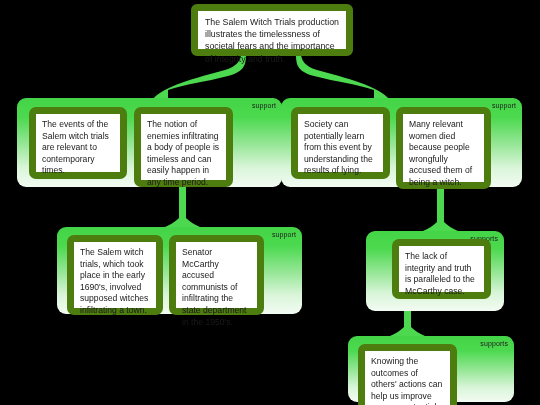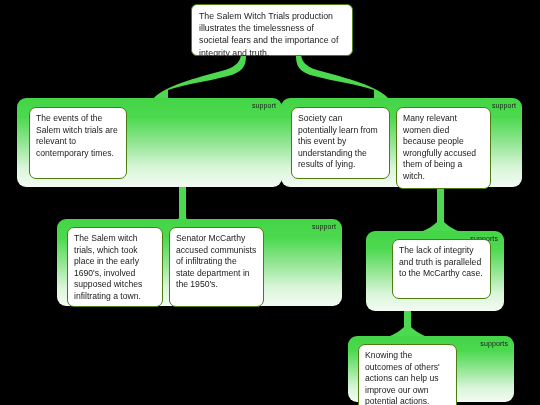--- a/index.html
+++ b/index.html
@@ -39,21 +39,21 @@
     color: #1d1d1d;
     letter-spacing: 0.1px;
     line-height: 9px;
     white-space: nowrap;
   }
   
   .card {
     position: absolute;
     box-sizing: border-box;
     background: #ffffff;
-    border: 1px solid #4d7c0f;
+    border: 7px solid #4d7c0f;
     border-radius: 7px;
     color: #1a1a1a;
     font-size: 8.6px;
     line-height: 11.6px;
     padding: 5px 6px 4px 6px;
     z-index: 3;
   }
   .card.root {
     font-size: 8.8px;
     line-height: 12.2px;
@@ -77,29 +77,30 @@
     <path d="M 437 186 L 444 186 L 444 222 C 448 226, 453 229, 458 231 L 423 231 C 428 229, 433 226, 437 222 Z" fill="#4cd950"></path>
 
     <path d="M 404 310 L 411 310 L 411 327 C 415 331, 420 334, 425 336 L 390 336 C 395 334, 400 331, 404 327 Z" fill="#4cd950"></path>
   </svg>
 
   <div class="card root" style="left:191px; top:4px; width:162px; height:52px;">The Salem Witch Trials production illustrates the timelessness of societal fears and the importance of integrity and truth.</div>
 
   <div class="group" style="left:17px; top:98px; width:265px; height:89px;padding-left:48px;">
     <span class="group-label">support</span>
     <div class="card" style="left:12px; top:9px; width:98px; height:72px;">The events of the Salem witch trials are relevant to contemporary times.</div>
+    <div class="card" style="left:117px; top:9px; width:99px; height:80px;">The notion of enemies infiltrating a body of people is timeless and can easily happen in any time period.</div>
   </div>
 
   <div class="group" style="left:281px; top:98px; width:241px; height:89px;">
     <span class="group-label">support</span>
     <div class="card" style="left:10px; top:9px; width:99px; height:72px;">Society can potentially learn from this event by understanding the results of lying.</div>
     <div class="card" style="left:115px; top:9px; width:95px; height:82px;">Many relevant women died because people wrongfully accused them of being a witch.</div>
   </div>
 
-  <div class="group" style="left:57px; top:219px; width:285px; height:87px;">
+  <div class="group" style="left:57px; top:227px; width:245px; height:87px;">
     <span class="group-label">support</span>
     <div class="card" style="left:10px; top:8px; width:96px; height:80px;">The Salem witch trials, which took place in the early 1690's, involved supposed witches infiltrating a town.</div>
     <div class="card" style="left:112px; top:8px; width:95px; height:80px;">Senator McCarthy accused communists of infiltrating the state department in the 1950's.</div>
   </div>
 
   <div class="group" style="left:366px; top:231px; width:138px; height:80px;">
     <span class="group-label">supports</span>
     <div class="card" style="left:26px; top:8px; width:99px; height:60px;">The lack of integrity and truth is paralleled to the McCarthy case.</div>
   </div>
 

